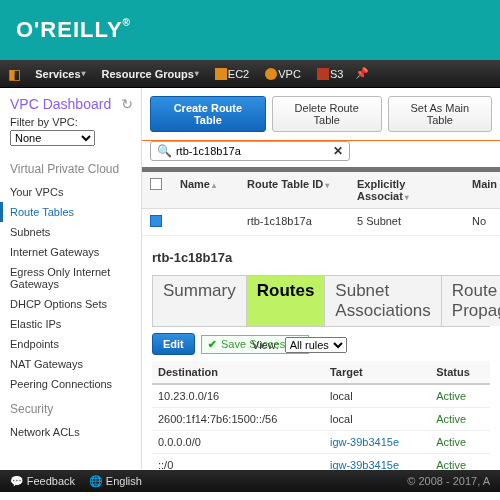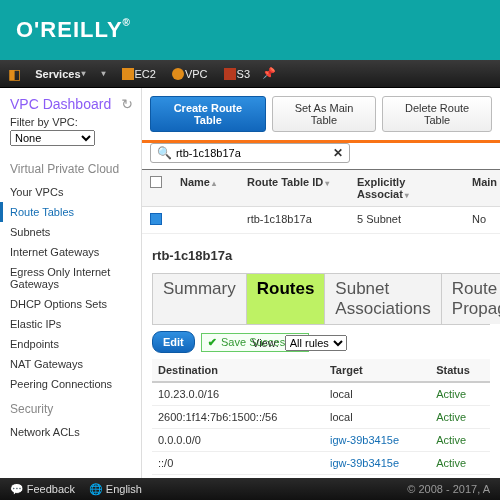--- a/index.html
+++ b/index.html
@@ -21,29 +21,29 @@
 .main{display:flex;height:calc(500px - 48px - 28px - 22px)}
 .side{width:142px;border-right:1px solid #ddd;padding:8px 0 0 10px;overflow:hidden}
 .side h3{font-size:14px;font-weight:400;color:#8b5cf6;margin-bottom:4px}
 .side .lbl{font-size:11px;color:#333}
 .side select{width:85px;font-size:11px;margin:2px 0 8px}
 .side .ref{float:right;margin-right:8px;color:#999;font-size:14px;cursor:pointer}
 .side .gh{color:#888;font-size:12px;margin:8px 0 6px}
 .side .nv{display:block;font-size:11px;color:#333;padding:4px 0;cursor:pointer}
 .side .nv.act{color:#146eb4;border-left:3px solid #146eb4;margin-left:-10px;padding-left:7px}
 .content{flex:1;overflow:hidden;position:relative}
-.toolbar{padding:8px;display:flex;gap:6px;border-bottom:3px solid #f97316}
+.toolbar{padding:8px;display:flex;gap:6px;border-bottom:1px solid #f97316}
 .btn{border:1px solid #bbb;background:linear-gradient(#fff,#eee);padding:5px 8px;font-size:11px;border-radius:3px;cursor:pointer;color:#333}
 .btn.pri{background:linear-gradient(#2f8fe0,#1166bb);color:#fff;border-color:#0d5aa5;font-weight:700}
 .search{padding:0 8px 6px;display:flex;align-items:center;gap:4px}
 .search .field{border:1px solid #aaa;border-radius:3px;display:flex;align-items:center;padding:2px 6px;width:200px}
 .search .field input{border:0;outline:0;flex:1;font-size:11px}
 .search .mag{color:#666;font-size:12px;margin-right:4px}
 .search .x{color:#333;font-weight:700;cursor:pointer;font-size:12px}
-.grid{border-top:1px solid #737373}
+.grid{border-top:5px solid #737373}
 .grid .hd{display:flex;background:#f5f5f5;border-bottom:1px solid #ddd;font-size:11px;font-weight:700}
 .grid .hd>div,.grid .rw>div{padding:6px 8px}
 .grid .hd .c0{width:30px}
 .grid .hd .c1{flex:1}
 .grid .hd .c2{width:110px}
 .grid .hd .c3{width:115px}
 .grid .hd .c4{width:36px}
 .grid .rw{display:flex;font-size:11px;border-bottom:1px solid #eee}
 .grid .rw .c0{width:30px}
 .grid .rw .c1{flex:1}
@@ -52,48 +52,49 @@
 .grid .rw .c4{width:36px}
 .cb{width:12px;height:12px;border:1px solid #888;display:inline-block;background:#fff}
 .cb.ck{background:#2f8fe0;border-color:#1166bb}
 .srt{font-size:8px;color:#999;margin-left:2px}
 .detail{padding:8px 10px}
 .detail h4{font-size:13px;font-weight:700;margin:6px 0 10px}
 .tabs{display:flex;border-bottom:1px solid #ccc}
 .tab{padding:5px 10px;font-size:17px;border:1px solid #ccc;border-bottom:0;background:#f3f3f3;margin-right:-1px;cursor:pointer;color:#555}
 .tab.act{background:#bef264;font-weight:700;color:#000}
 .editrow{display:flex;align-items:center;gap:6px;padding:6px 0}
-.editbtn{background:linear-gradient(#2f8fe0,#1166bb);color:#fff;border:1px solid #0d5aa5;padding:4px 10px;font-size:11px;font-weight:700;border-radius:9px;cursor:pointer}
+.editbtn{background:linear-gradient(#2f8fe0,#1166bb);color:#fff;border:1px solid #0d5aa5;padding:4px 10px;font-size:11px;font-weight:700;border-radius:3px;cursor:pointer}
 .savemsg{border:1px solid #6c6;color:#393;padding:2px 6px;font-size:11px;display:flex;align-items:center;gap:4px;background:#f6fff6}
 .chk{color:#2a2;font-weight:700}
 .view{display:flex;align-items:center;gap:6px;justify-content:flex-start;margin-left:100px;margin-top:-24px;font-size:11px}
 .view select{font-size:11px}
 .rtbl{width:100%;margin-top:8px;border-collapse:collapse;font-size:11px}
 .rtbl th{text-align:left;padding:5px 6px;border-bottom:2px solid #ccc;font-weight:700;background:#f8f8f8}
 .rtbl td{padding:5px 6px;border-bottom:1px solid #eee}
 .lk{color:#146eb4;cursor:pointer}
 .ok{color:#2a7a2a}
-.foot{position:absolute;bottom:0;left:0;right:0;height:22px;background:linear-gradient(#2a2a2a,#111);color:#ddd;font-size:11px;display:flex;align-items:center;padding:0 10px;justify-content:space-between}
+.foot{position:absolute;bottom:8px;left:0;right:0;height:22px;background:linear-gradient(#2a2a2a,#111);color:#ddd;font-size:11px;display:flex;align-items:center;padding:0 10px;justify-content:space-between}
 .foot .l{display:flex;gap:14px;align-items:center}
 .foot .r{color:#999}
 </style>
 </head>
 <body>
 
 <div class="brand">
   <span class="brand-logo"><span>O'REILLY</span><sup>®</sup></span>
 </div>
 
 <div class="nav">
   <span class="cube">◧</span>
   <span class="item b">
       <span>Services</span> 
       <span class="caret">▾</span>
     </span>
   <span class="item b">
+      <span>Resource Groups</span> 
       <span class="caret">▾</span>
     </span>
   <span class="item svc">
       <span class="i ec2"></span>
       <span>EC2</span>
     </span>
   <span class="item svc">
       <span class="i vpc"></span>
       <span>VPC</span>
     </span>
@@ -125,22 +126,22 @@
       </div>
     <div class="gh">Security</div>
     <div id="sb2">
         <a class="nv">Network ACLs</a>
       </div>
   </div>
 
   <div class="content">
     <div class="toolbar">
       <button class="btn pri">Create Route Table</button>
+      <button class="btn">Delete Route Table</button>
       <button class="btn">Set As Main Table</button>
-      <button class="btn">Delete Route Table</button>
     </div>
     <div class="search">
       <div class="field">
         <span class="mag">🔍</span>
         <input value="rtb-1c18b17a" style="">
         <span class="x">✕</span>
       </div>
     </div>
     <div class="grid">
       <div class="hd">

